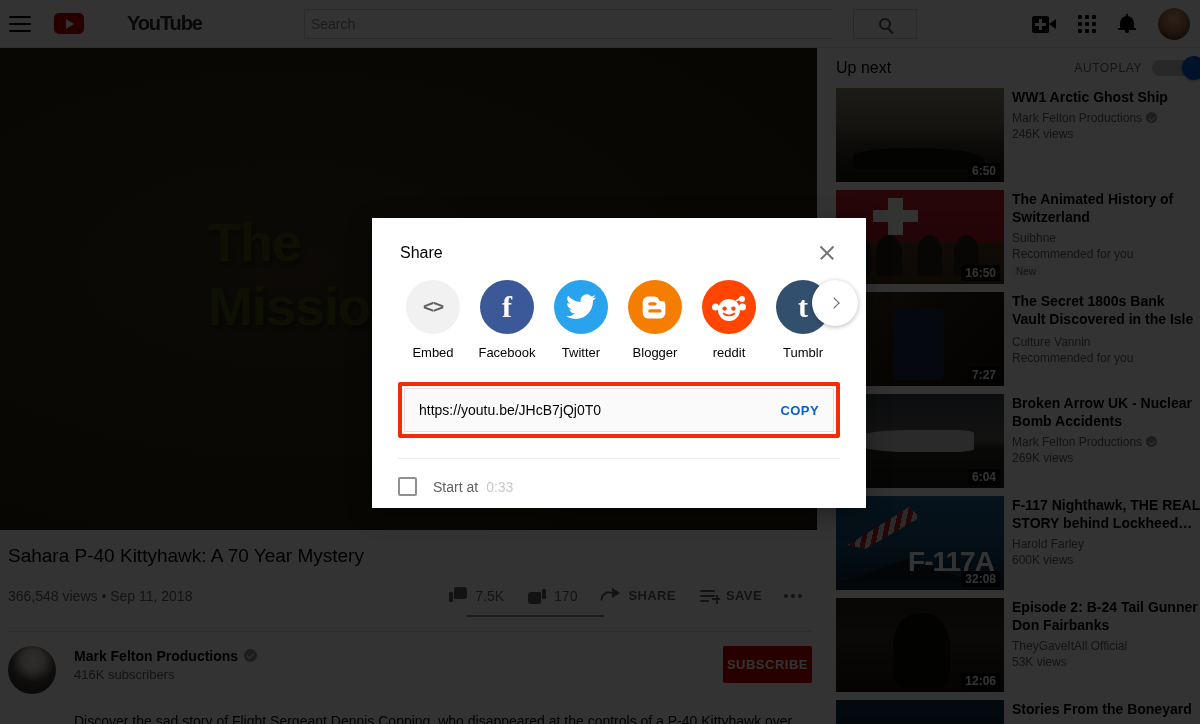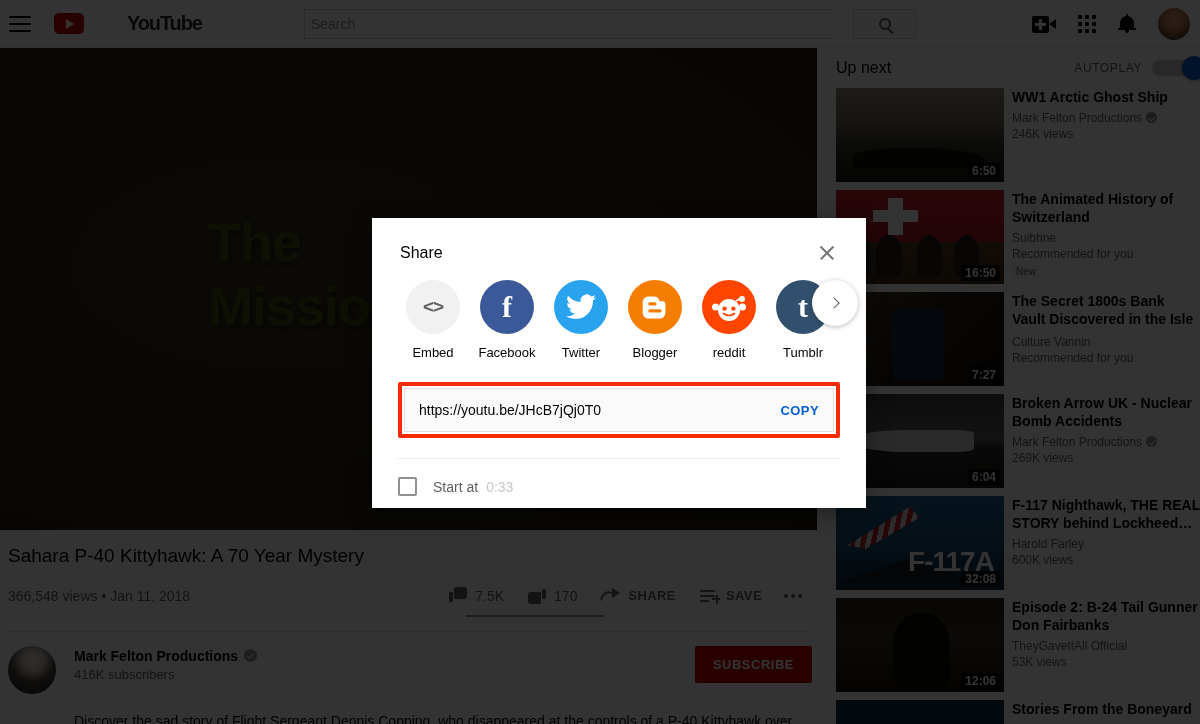--- a/index.html
+++ b/index.html
@@ -255,21 +255,21 @@
     content: ""; position: absolute; left: 3px; top: 4px;
     width: 6px; height: 3px;
     border-left: 1.6px solid #fff; border-bottom: 1.6px solid #fff;
     transform: rotate(-45deg);
   }
   #ch-subs { font-size: 13px; color: #606060; margin-top: 3px; }
   #subscribe-btn {
     margin-left: auto;
     background: #cc0000; color: #fff;
     font-size: 13px; font-weight: bold; letter-spacing: .5px;
-    padding: 11px 18px;
+    padding: 11px 4px;
     border: none; border-radius: 2px;
     cursor: pointer;
     font-family: "Liberation Sans", sans-serif;
   }
   #description {
     margin: 18px 8px 0 74px;
     font-size: 14px; color: #030303; line-height: 1.42;
     max-width: 740px;
   }
 
@@ -502,21 +502,21 @@
       <div id="player-bg"></div>
       <div id="player-title">
         <span>The</span>
         <span class="l2">Missio</span>
       </div>
     </div>
 
     <div id="video-meta">
       <div id="video-title">Sahara P-40 Kittyhawk: A 70 Year Mystery</div>
       <div id="video-stats-row">
-        <div id="view-count">366,548 views • Jan 11, 2018</div>
+        <div id="view-count">366,548 views • Sep 11, 2018</div>
         <div id="actions">
           <div class="act">
             <span class="thumb-up">
                 <span class="pad"></span>
                 <span class="stem"></span>
               </span>
             <span class="num">7.5K</span>
           </div>
           <div class="act">
             <span class="thumb-dn">

